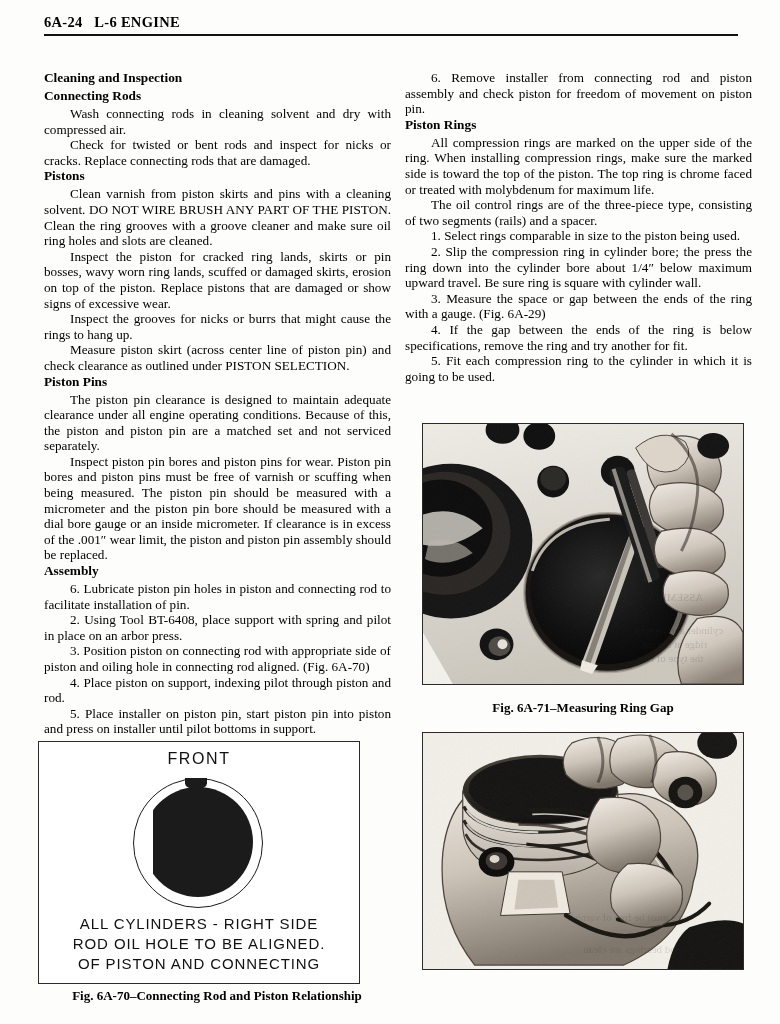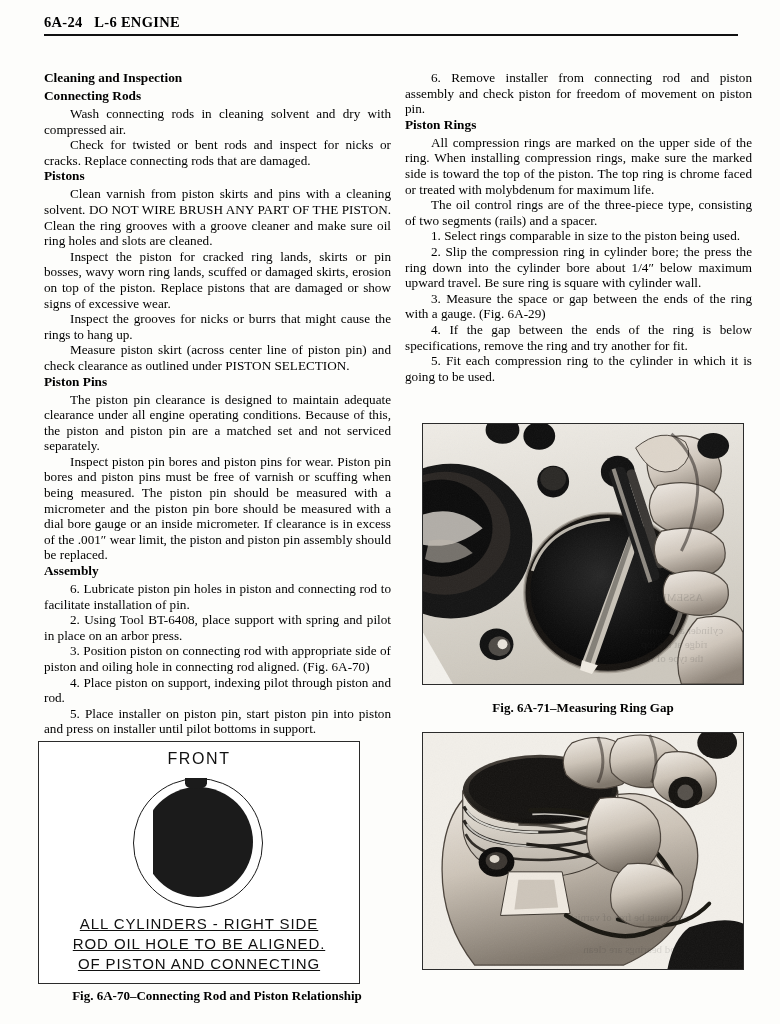--- a/index.html
+++ b/index.html
@@ -143,21 +143,21 @@
     left: 0;
     top: 172px;
     width: 100%;
     text-align: center;
     font-family: "Liberation Sans", sans-serif;
     font-size: 15px;
     line-height: 20px;
     letter-spacing: 0.9px;
     color: #111;
   }
-  .fig70-text div { white-space: pre; text-decoration: underline; }
+  .fig70-text div { white-space: pre; }
 
   
   #fig71 {
     left: 422px;
     top: 423px;
     width: 322px;
     height: 262px;
     border-width: 1.8px;
   }
   #fig72 {

